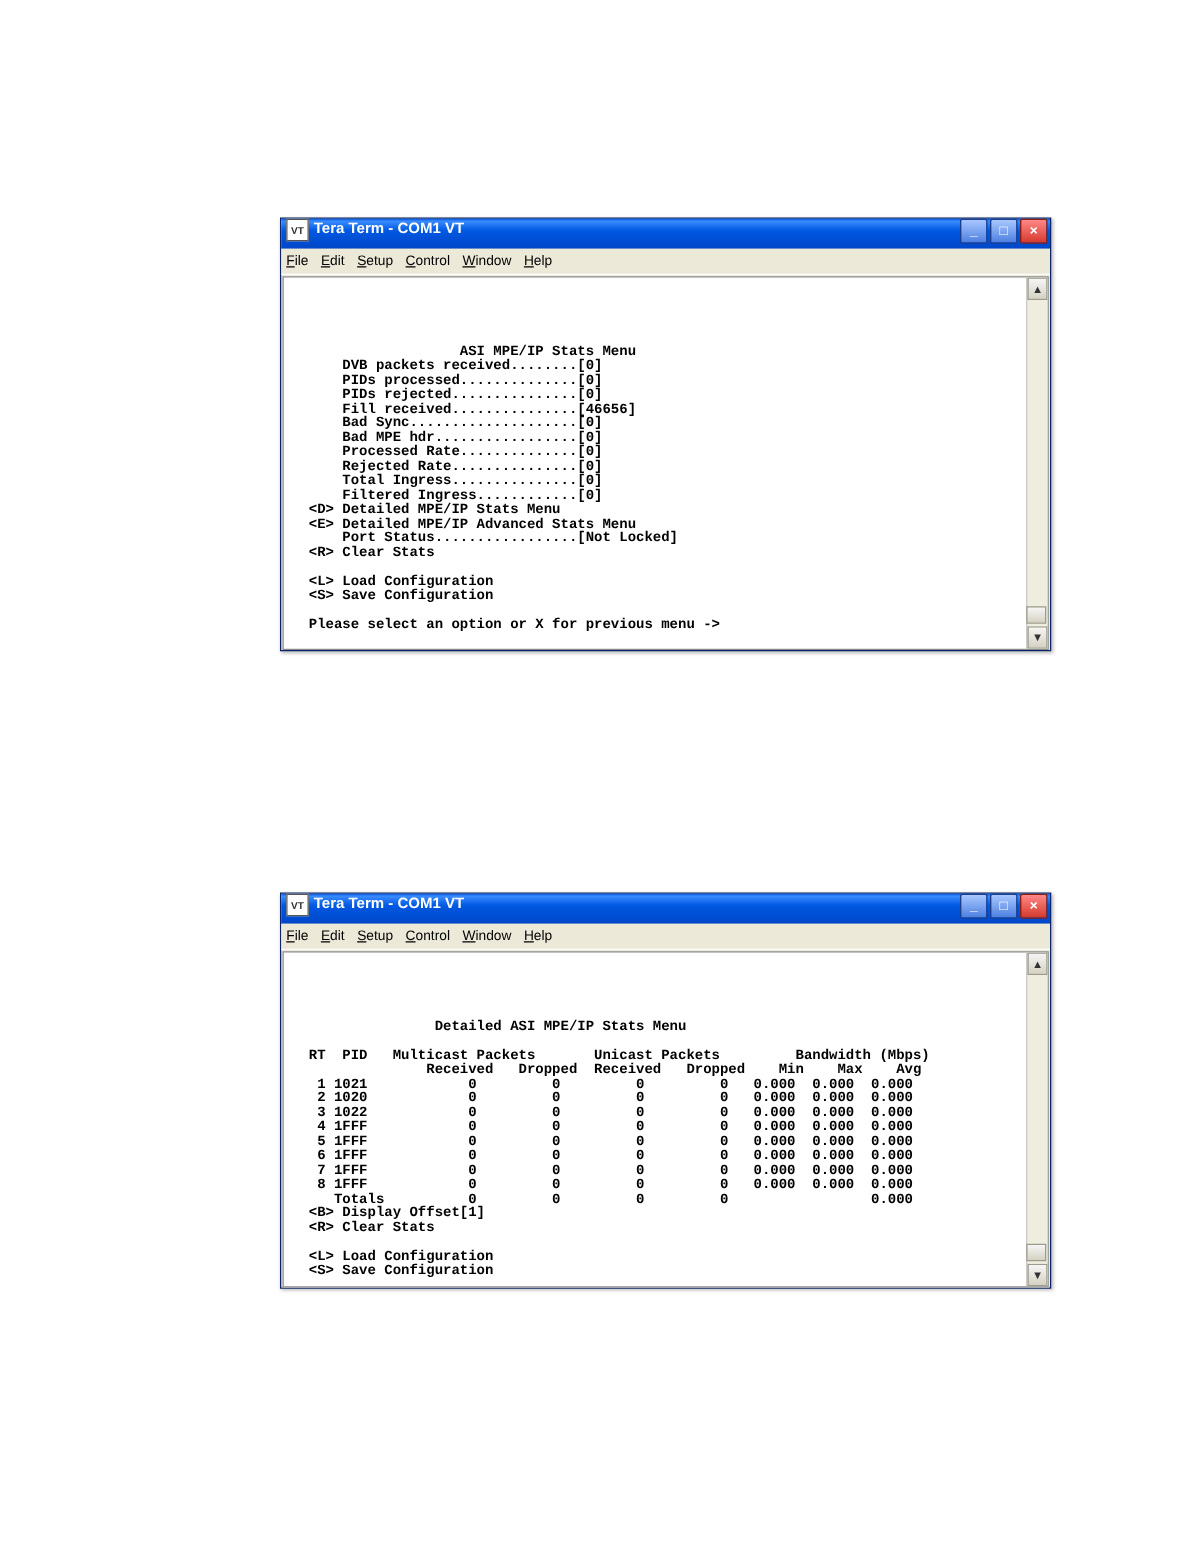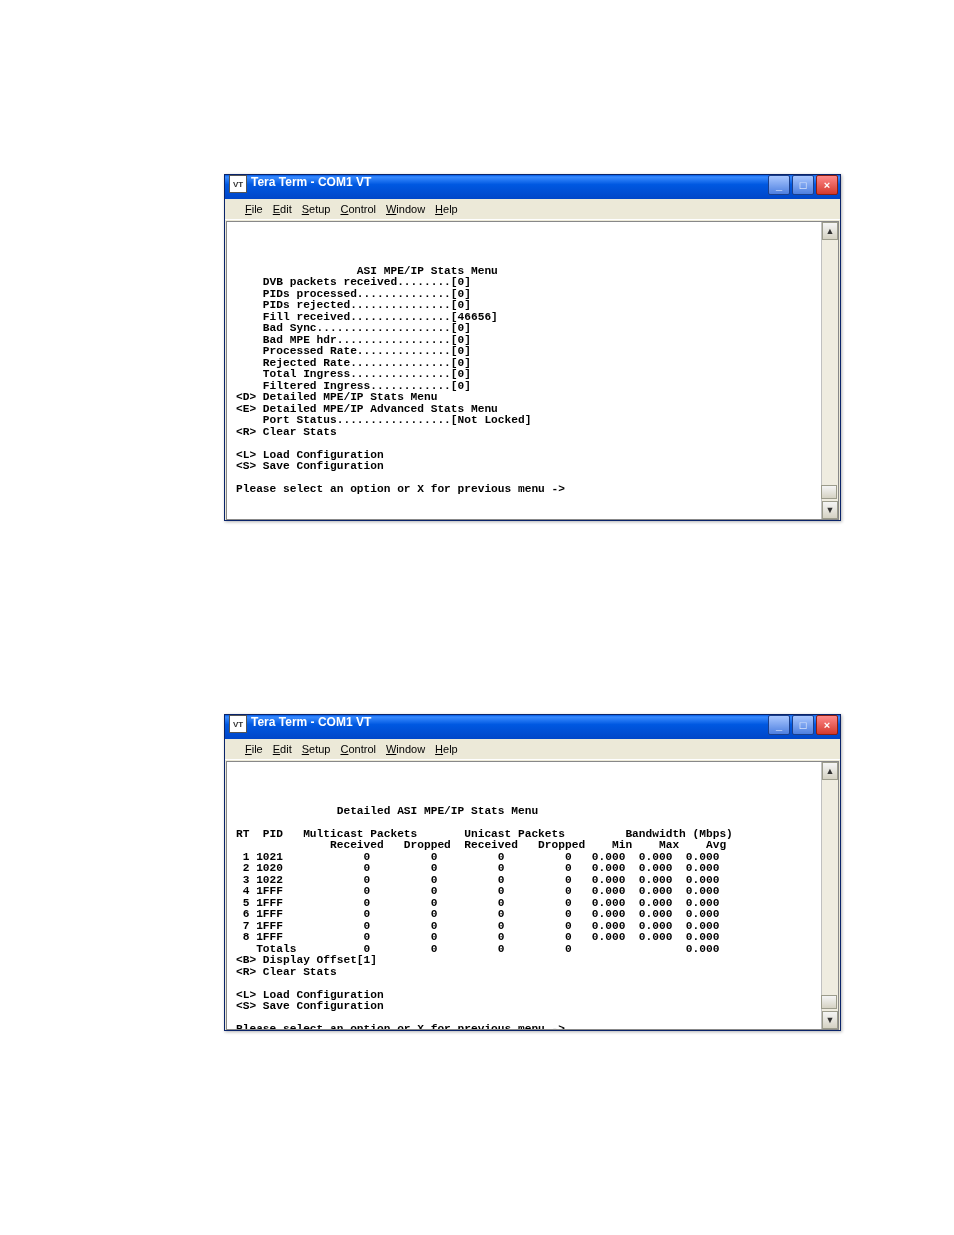--- a/index.html
+++ b/index.html
@@ -48,21 +48,21 @@
     color:#fff;font-size:11px;font-weight:bold;
     cursor:pointer;
   }
   .tb-close { background: linear-gradient(to bottom,#f88,#d43a2e); border-color:#8a1f12;}
   .menubar {
     height:20px;
     background:#ece9d8;
     display:flex;
     align-items:center;
     font-size:11px;
-    padding-left:20px;
+    padding-left:4px;
     border-bottom:1px solid #fff;
   }
   .menubar span { margin-right:10px; cursor:default; }
   .menubar span u { text-decoration:underline; }
 
   .client {
     position:relative;
     background:#fff;
     border:1px solid #888;
     margin:1px;
@@ -92,21 +92,21 @@
   }
 
   .term {
     position:absolute;left:0;top:0;right:16px;bottom:0;
     font-family: "Courier New", monospace;
     font-size:11.2px;
     font-weight:bold;
     line-height:11.5px;
     white-space:pre;
     color:#000;
-    padding:9px;
+    padding:20px;
     overflow:hidden;
   }
 </style>
 </head>
 <body>
 
 <div class="window w1">
   <div class="titlebar">
     <div class="appicon">VT</div>
     <span>Tera Term - COM1 VT</span>

